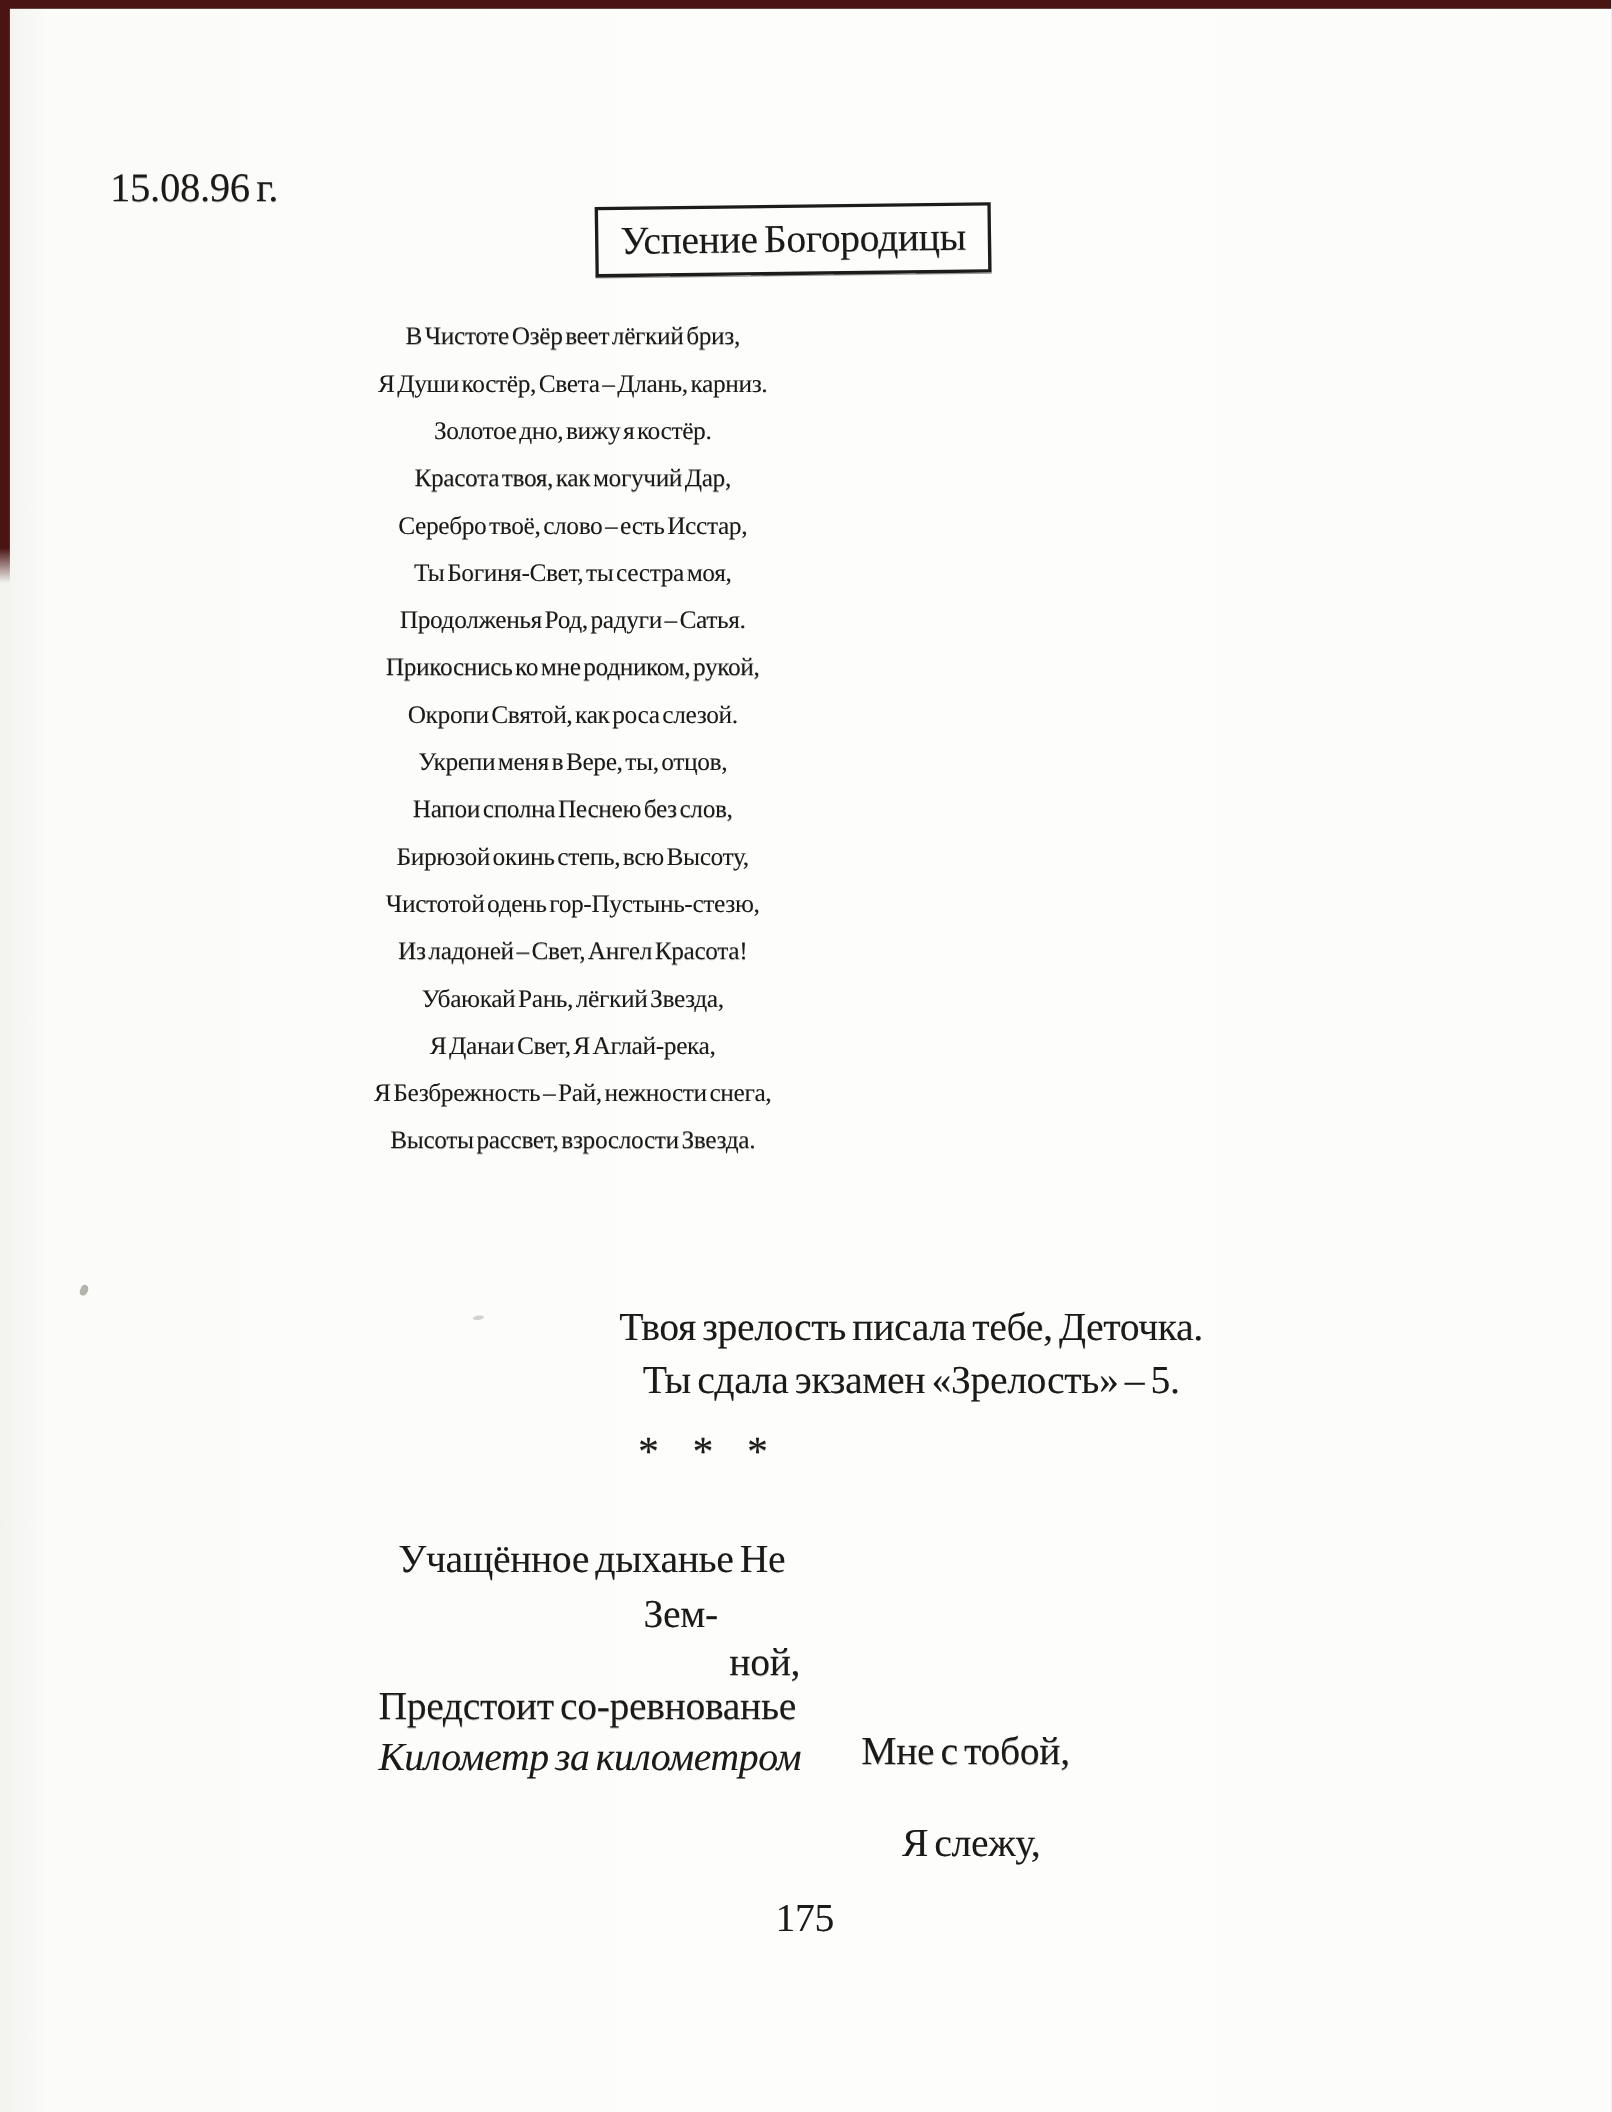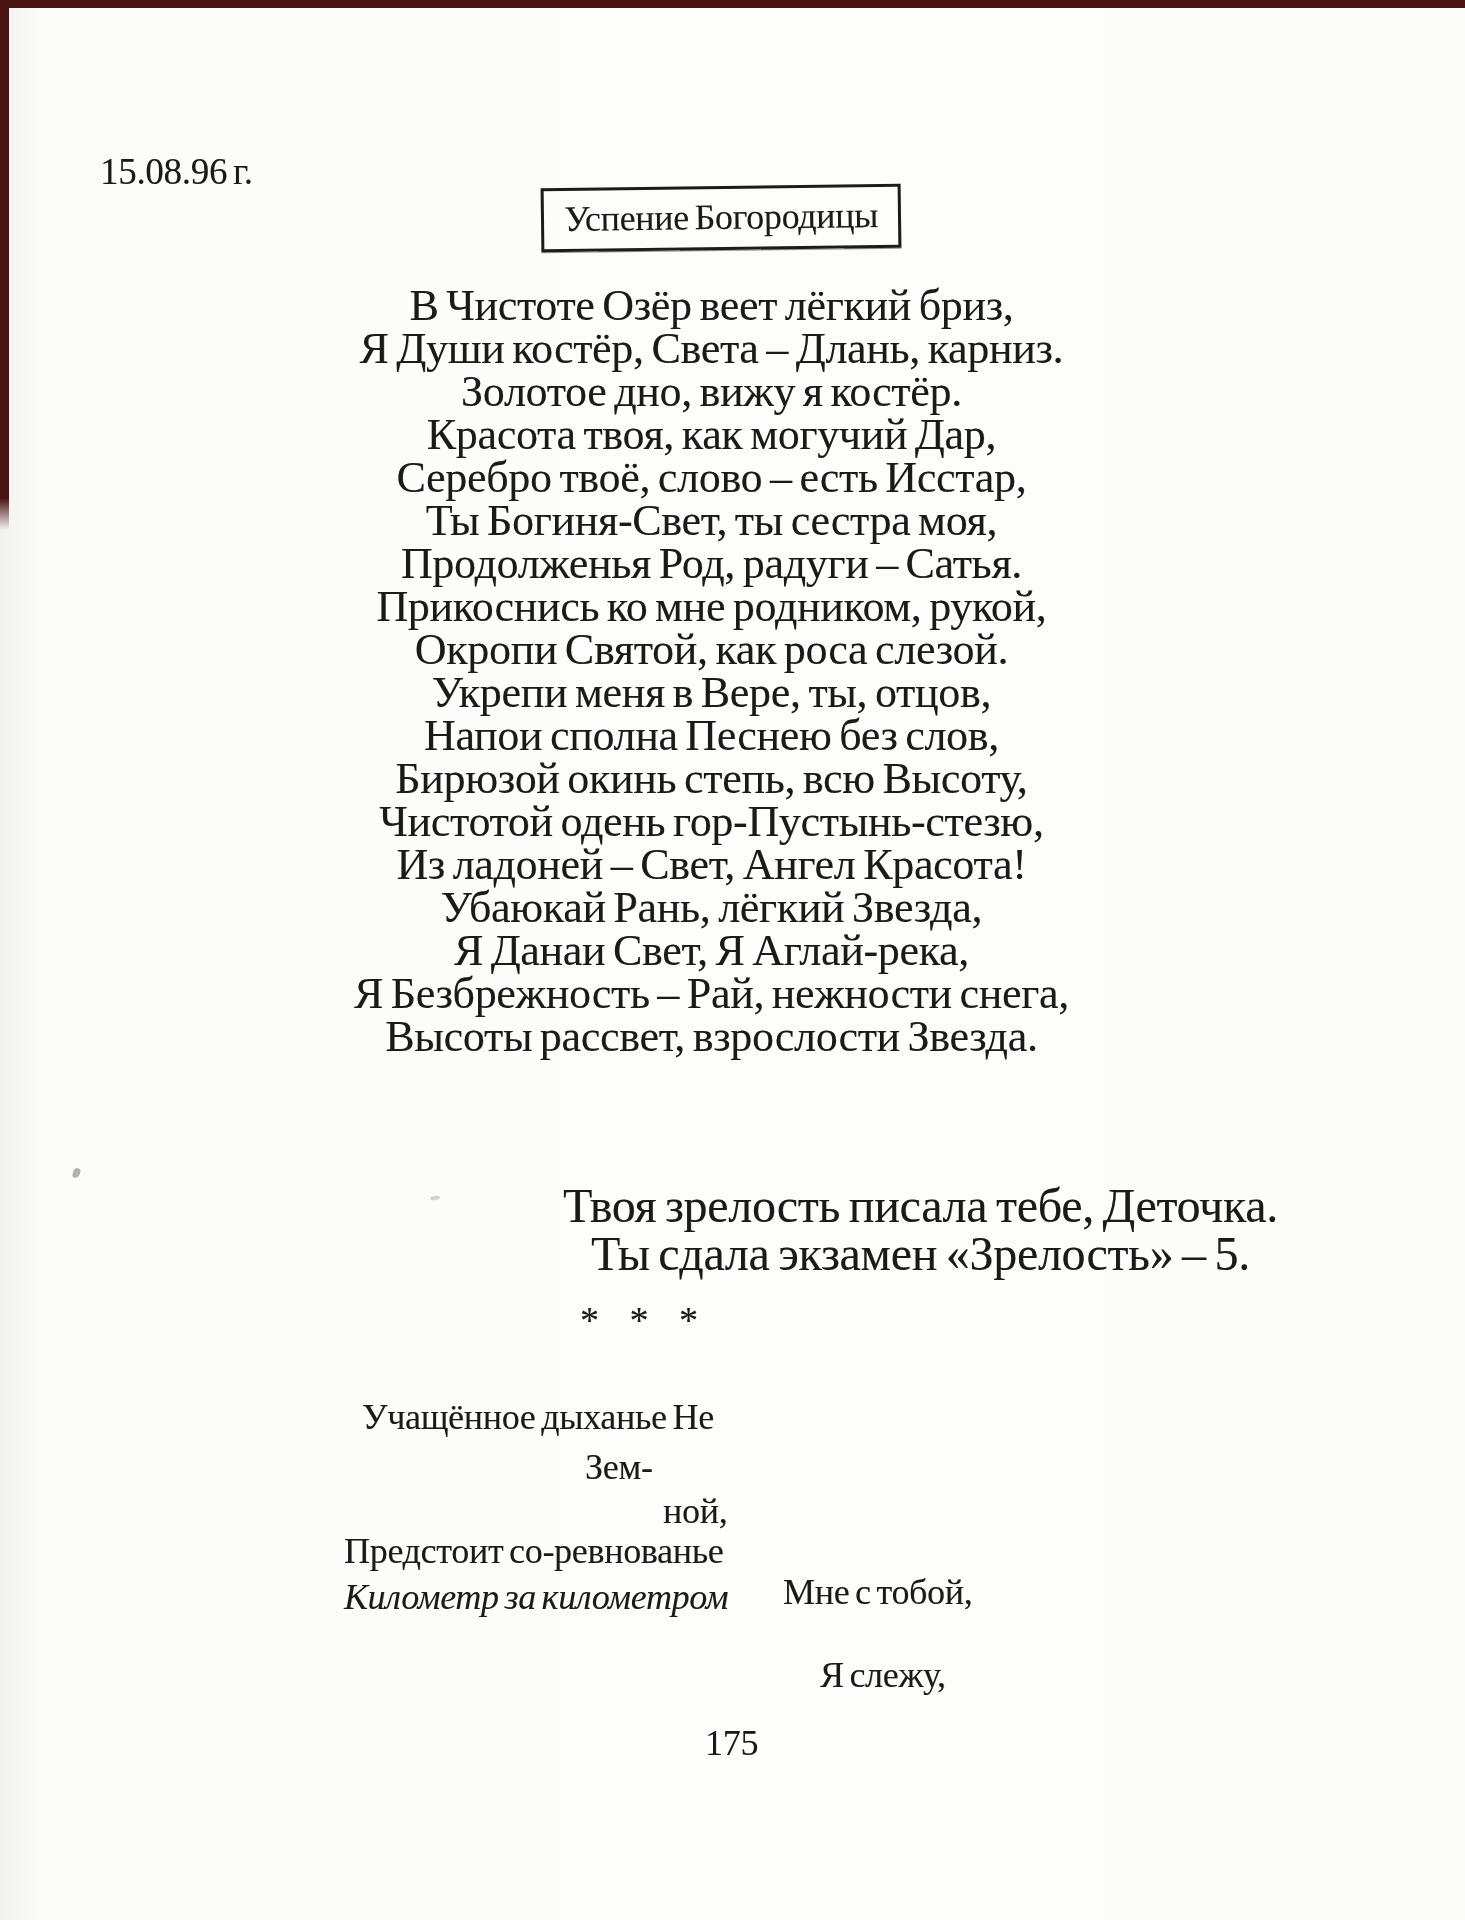--- a/index.html
+++ b/index.html
@@ -44,31 +44,31 @@
     position: absolute;
     left: 541px; top: 186px;
     padding: 7px 20px 9px 20px;
     border: 3px solid #1d1c1a;
     transform: rotate(-0.7deg);
     font-size: 36px;
     box-shadow: 0 1px 0 rgba(30,28,26,0.45);
   }
   .poem1 {
     position: absolute;
-    left: 354px; top: 284px;
-    font-size: 44px;
+    left: 340px; top: 284px;
+    font-size: 23px;
   }
   .poem1 .line {
     height: 43px;
     line-height: 43px;
   }
   .dedication {
     position: absolute;
     left: 563px; top: 1182px;
-    font-size: 48px;
+    font-size: 36px;
   }
   .dedication .line {
     height: 48px;
     line-height: 48px;
   }
   .separator {
     position: absolute;
     left: 580px; top: 1298px;
     font-size: 38px;
     letter-spacing: 12px;

